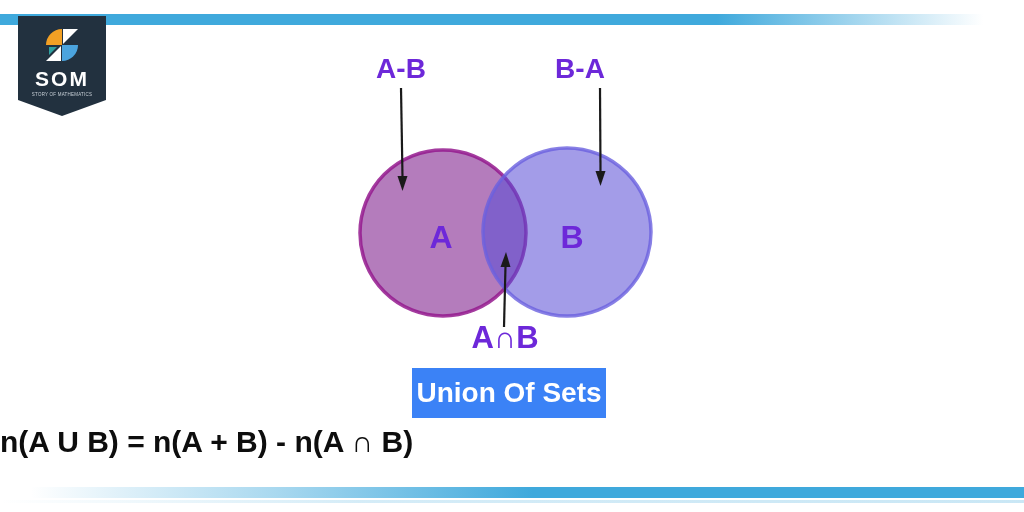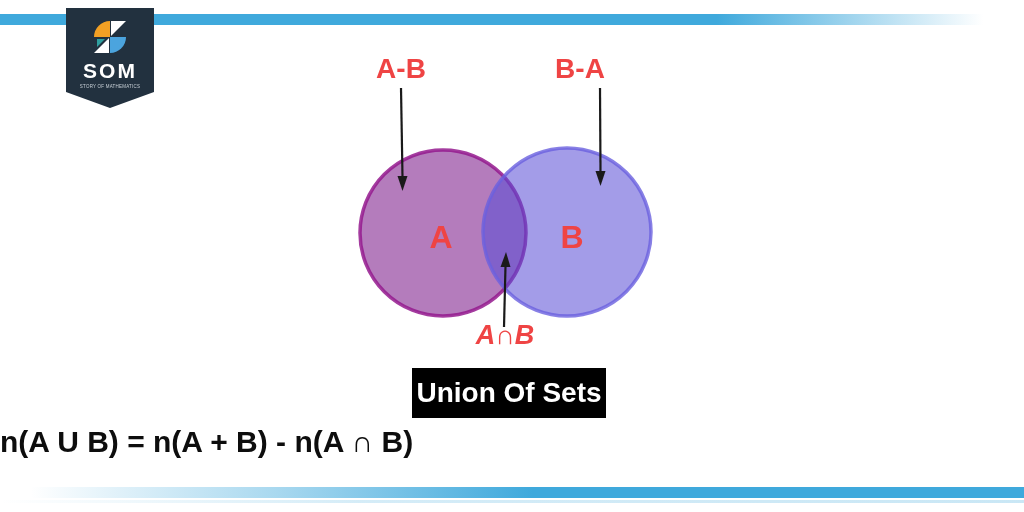--- a/index.html
+++ b/index.html
@@ -16,48 +16,47 @@
   .stripe-bottom {
     position:absolute; left:0; top:487px; width:1024px; height:11px;
     background:linear-gradient(to right,rgba(63,169,220,0) 3%,rgba(63,169,220,0.45) 27%,#3fa9dc 52%,#3fa9dc 100%);
   }
   .stripe-bottom-faint {
     position:absolute; left:0; top:500px; width:1024px; height:3px;
     background:linear-gradient(to right,rgba(63,169,220,0) 0%,rgba(63,169,220,0.22) 35%,rgba(63,169,220,0.28) 100%);
   }
   
   .logo-banner {
-    position:absolute; left:18px; top:8px; width:88px; height:100px;
+    position:absolute; left:18px; top:16px; width:88px; height:100px;
     clip-path:polygon(0 0,100% 0,100% 84%,50% 100%,0 84%);
     text-align:center;
-    margin-left:48px;
   }
   .logo-icon { position:absolute; left:26px; top:11px; }
   .logo-brand {
     position:absolute; left:0; top:51px; width:100%;
     color:#ffffff; font-weight:bold; font-size:21px; letter-spacing:2px;
   }
   .logo-tagline {
     position:absolute; left:-20px; top:76px; width:128px;
     color:#c9d1d8; font-size:8px; letter-spacing:0.4px; white-space:nowrap;
     transform:scale(0.56); transform-origin:center top;
   }
   
   .venn-svg { position:absolute; left:0; top:0; }
   
   .lbl {
-    position:absolute; font-weight:bold; color:#ef4444; text-align:center;
+    position:absolute; font-weight:bold; color:#6d28d9; text-align:center;
     line-height:1.1;
   }
   .lbl-diff { font-size:28px; width:104px; }
   .lbl-set  { font-size:32px; width:56px; }
-  .lbl-intersection { font-size:27px; width:120px;font-style:italic; }
+  .lbl-intersection { font-size:31px; width:120px; }
   .title-box {
     position:absolute; left:412px; top:368px; width:194px; height:50px;
-    background:#000000; text-align:center;
+    background:#3b82f6; text-align:center;
   }
   .title-box span {
     color:#ffffff; font-weight:bold; font-size:28px; line-height:50px;
   }
   .formula {
     position:absolute; left:0; top:425px; width:1024px;
     text-align:left; font-weight:bold; font-size:30px; color:#0d0d0d;
   }
 </style>
 </head>

